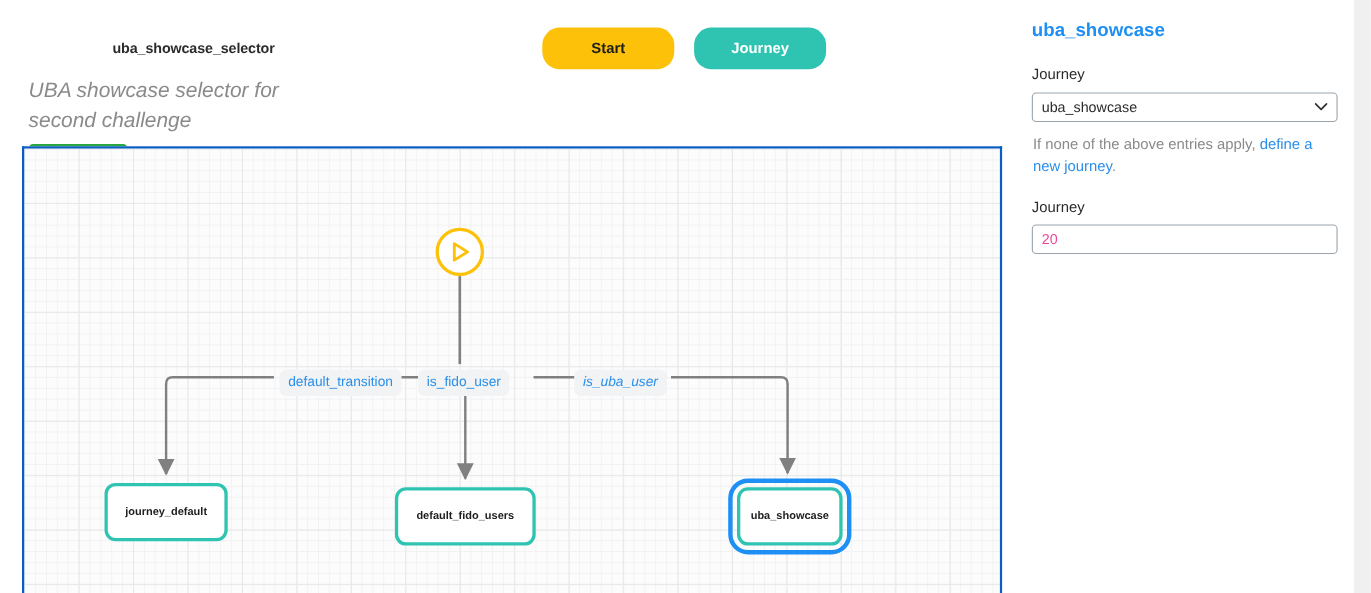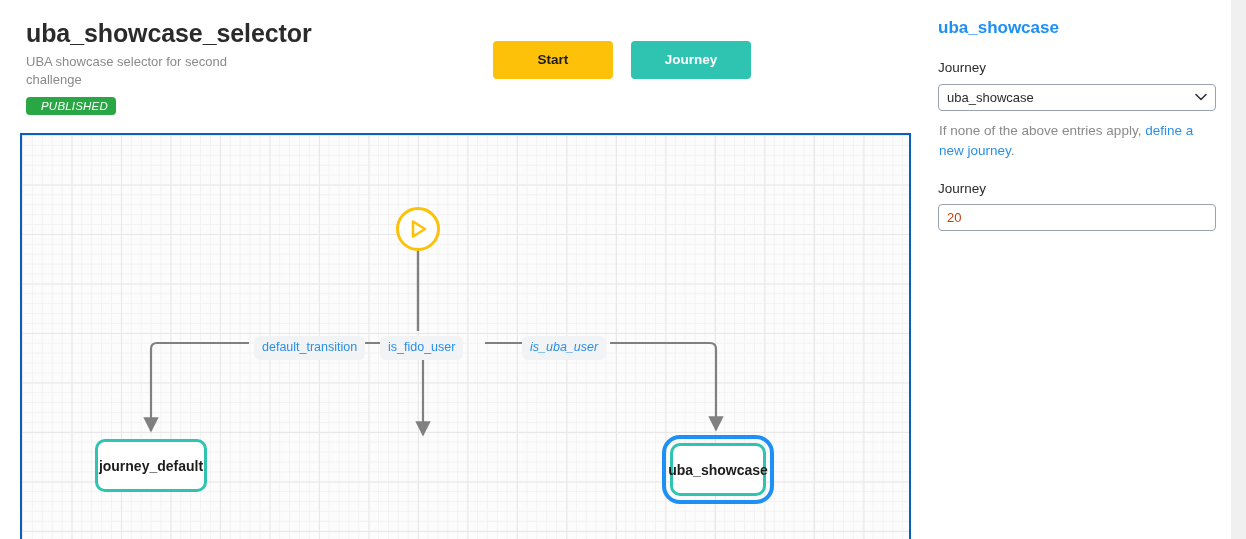--- a/index.html
+++ b/index.html
@@ -29,33 +29,35 @@
     background: #ffffff;
   }
 
   
   #header-left {
     position: absolute;
     left: 26px; top: 19px;
     width: 300px;
   }
   .flow-title {
-    font-size: 25px;
+    font-size: 13px;
     font-weight: bold;
     color: #2b2b2b;
     letter-spacing: -0.1px;
     line-height: 1.15;
-    margin: 0;
+    margin: 18px;
+    text-align: center;
   }
   .flow-subtitle {
-    font-size: 13px;
+    font-size: 19px;
     color: #8a8a8a;
     line-height: 1.42;
     margin: 5px 0 0 0;
     max-width: 230px;
+    font-style: italic;
   }
   .status-badge {
     display: inline-block;
     margin-top: 7px;
     background: #2aa745;
     color: #ffffff;
     font-size: 11.5px;
     font-weight: normal;
     letter-spacing: 0.2px;
     padding: 3px 8px 3px 15px;
@@ -66,31 +68,30 @@
 
   
   #top-buttons {
     position: absolute;
     left: 493px; top: 25px;
     display: flex;
     gap: 18px;
   }
   .tbtn {
     border: none;
-    border-radius: 4px;
+    border-radius: 16px;
     font-family: "Liberation Sans", sans-serif;
     font-size: 13.5px;
     font-weight: bold;
     padding: 0 14px;
     height: 38px;
     min-width: 120px;
     cursor: pointer;
     line-height: 38px;
     text-align: center;
-    margin-top: 16px;
   }
   .tbtn-start { background: #fcc108; color: #1d1d1d; }
   .tbtn-journey { background: #2ec4b1; color: #ffffff; }
 
   
   #canvas {
     position: absolute;
     left: 20px; top: 133px;
     width: 891px;
     height: 424px;
@@ -144,21 +145,21 @@
 
   
   .fnode {
     position: absolute;
     background: #ffffff;
     border: 3px solid #2ec4b1;
     border-radius: 10px;
     display: flex;
     align-items: center;
     justify-content: center;
-    font-size: 14px;
+    font-size: 10px;
     font-weight: bold;
     color: #1d1d1d;
     white-space: nowrap;
     cursor: pointer;
   }
   .fnode.selected {
     outline: 4px solid #1d8ff5;
     outline-offset: 4px;
     border-radius: 10px;
   }
@@ -213,21 +214,21 @@
     margin: 10px 0 0 1px;
     max-width: 278px;
   }
   .side-hint a { color: #2a8fe8; text-decoration: none; }
   .side-input {
     width: 278px;
     height: 27px;
     padding: 0 8px;
     font-family: "Liberation Sans", sans-serif;
     font-size: 13px;
-    color: #c2410c;
+    color: #ec4899;
     background: #ffffff;
     border: 1px solid #9aa3ab;
     border-radius: 4px;
   }
   .spacer-20 { height: 20px; }
 </style>
 </head>
 <body>
 
 <div id="page">
@@ -270,20 +271,21 @@
         <svg width="22" height="22" viewBox="0 0 22 22">
           <path d="M 6 3.5 L 18 11 L 6 18.5 Z" fill="none" stroke="#fcc108" stroke-width="2.6" stroke-linejoin="round"></path>
         </svg>
       </div>
 
       <div class="pill" style="left:232px; top:201px;">default_transition</div>
       <div class="pill" style="left:358px; top:201px;">is_fido_user</div>
       <div class="pill" style="left:500px; top:201px;font-style:italic;">is_uba_user</div>
 
       <div class="fnode" style="left:73px; top:304px; width:112px; height:53px;">journey_default</div>
+      <div class="fnode" style="left:337px; top:308px; width:128px; height:53px;">default_fido_users</div>
       <div class="fnode selected" style="left:648px; top:308px; width:96px; height:53px;">uba_showcase</div>
 
     </div>
 
     <div id="sidebar">
       <div class="side-title">uba_showcase</div>
 
       <div class="side-label">Journey</div>
       <div class="side-select-wrap">
         <select class="side-select">

